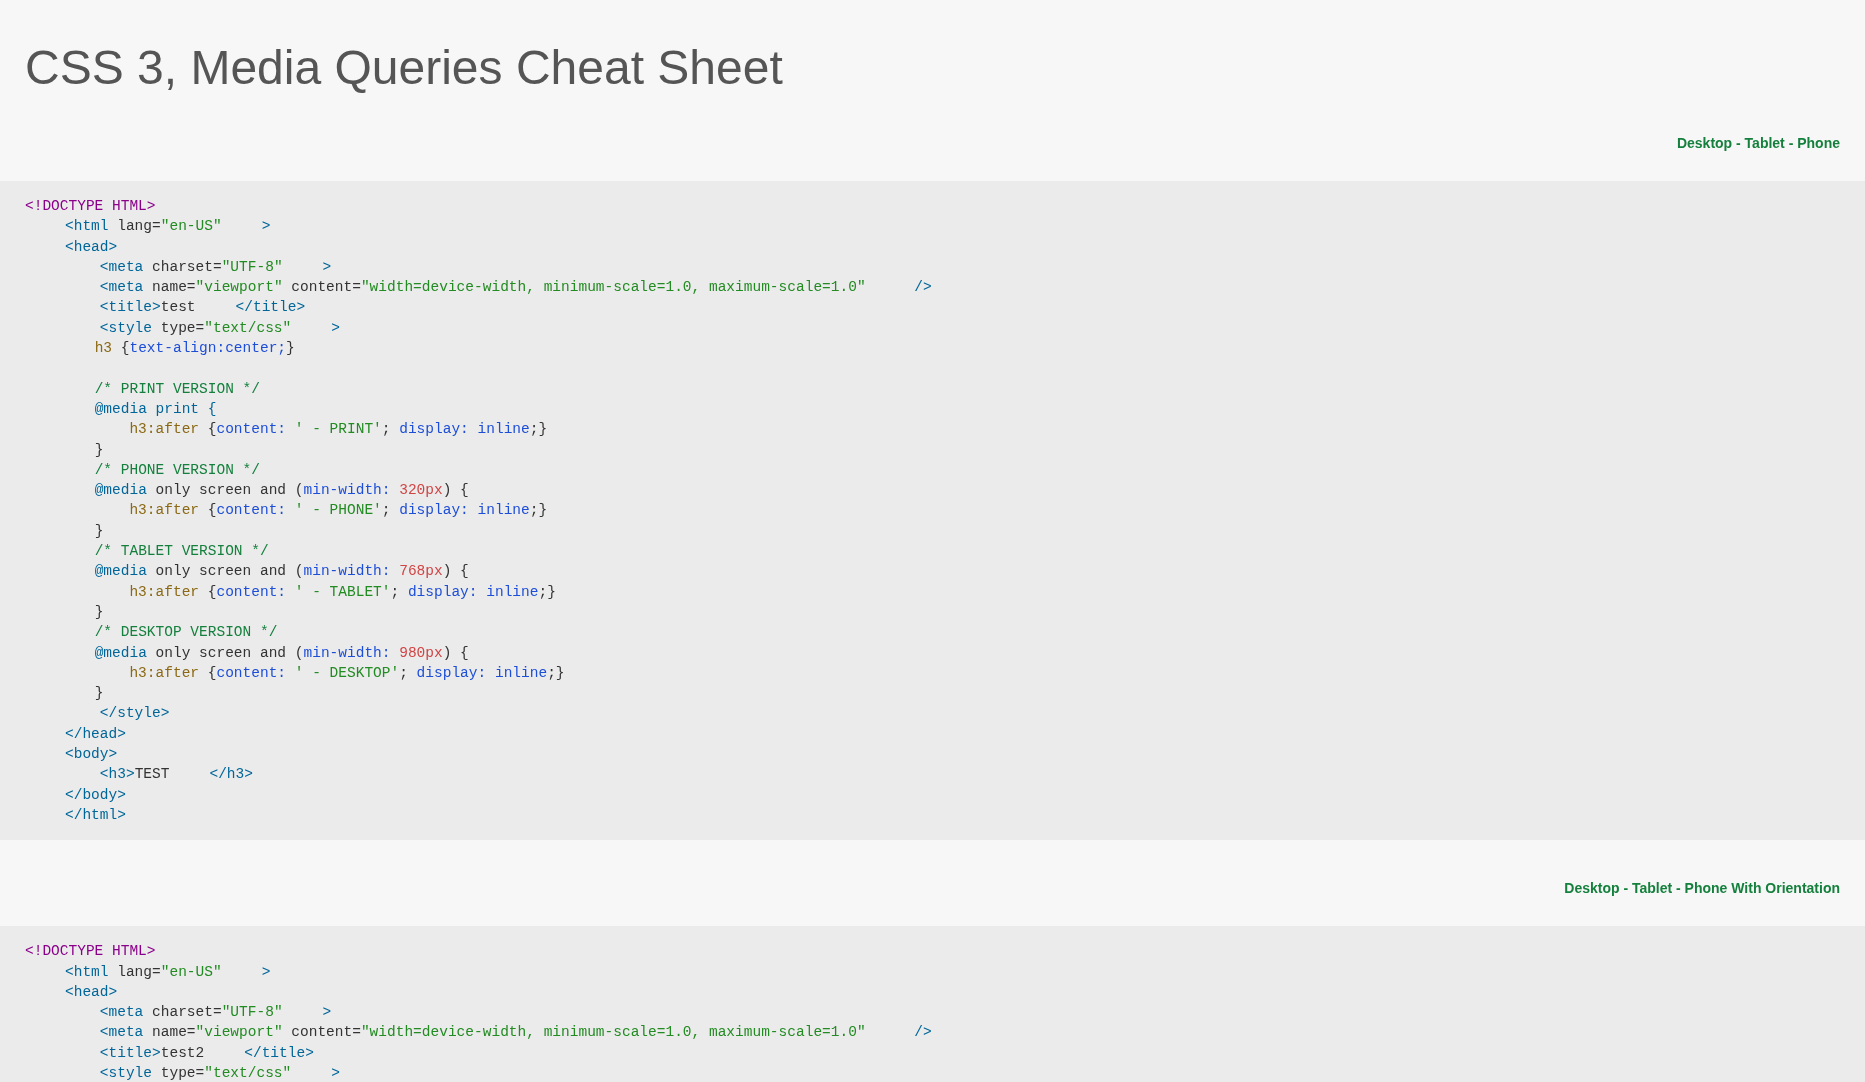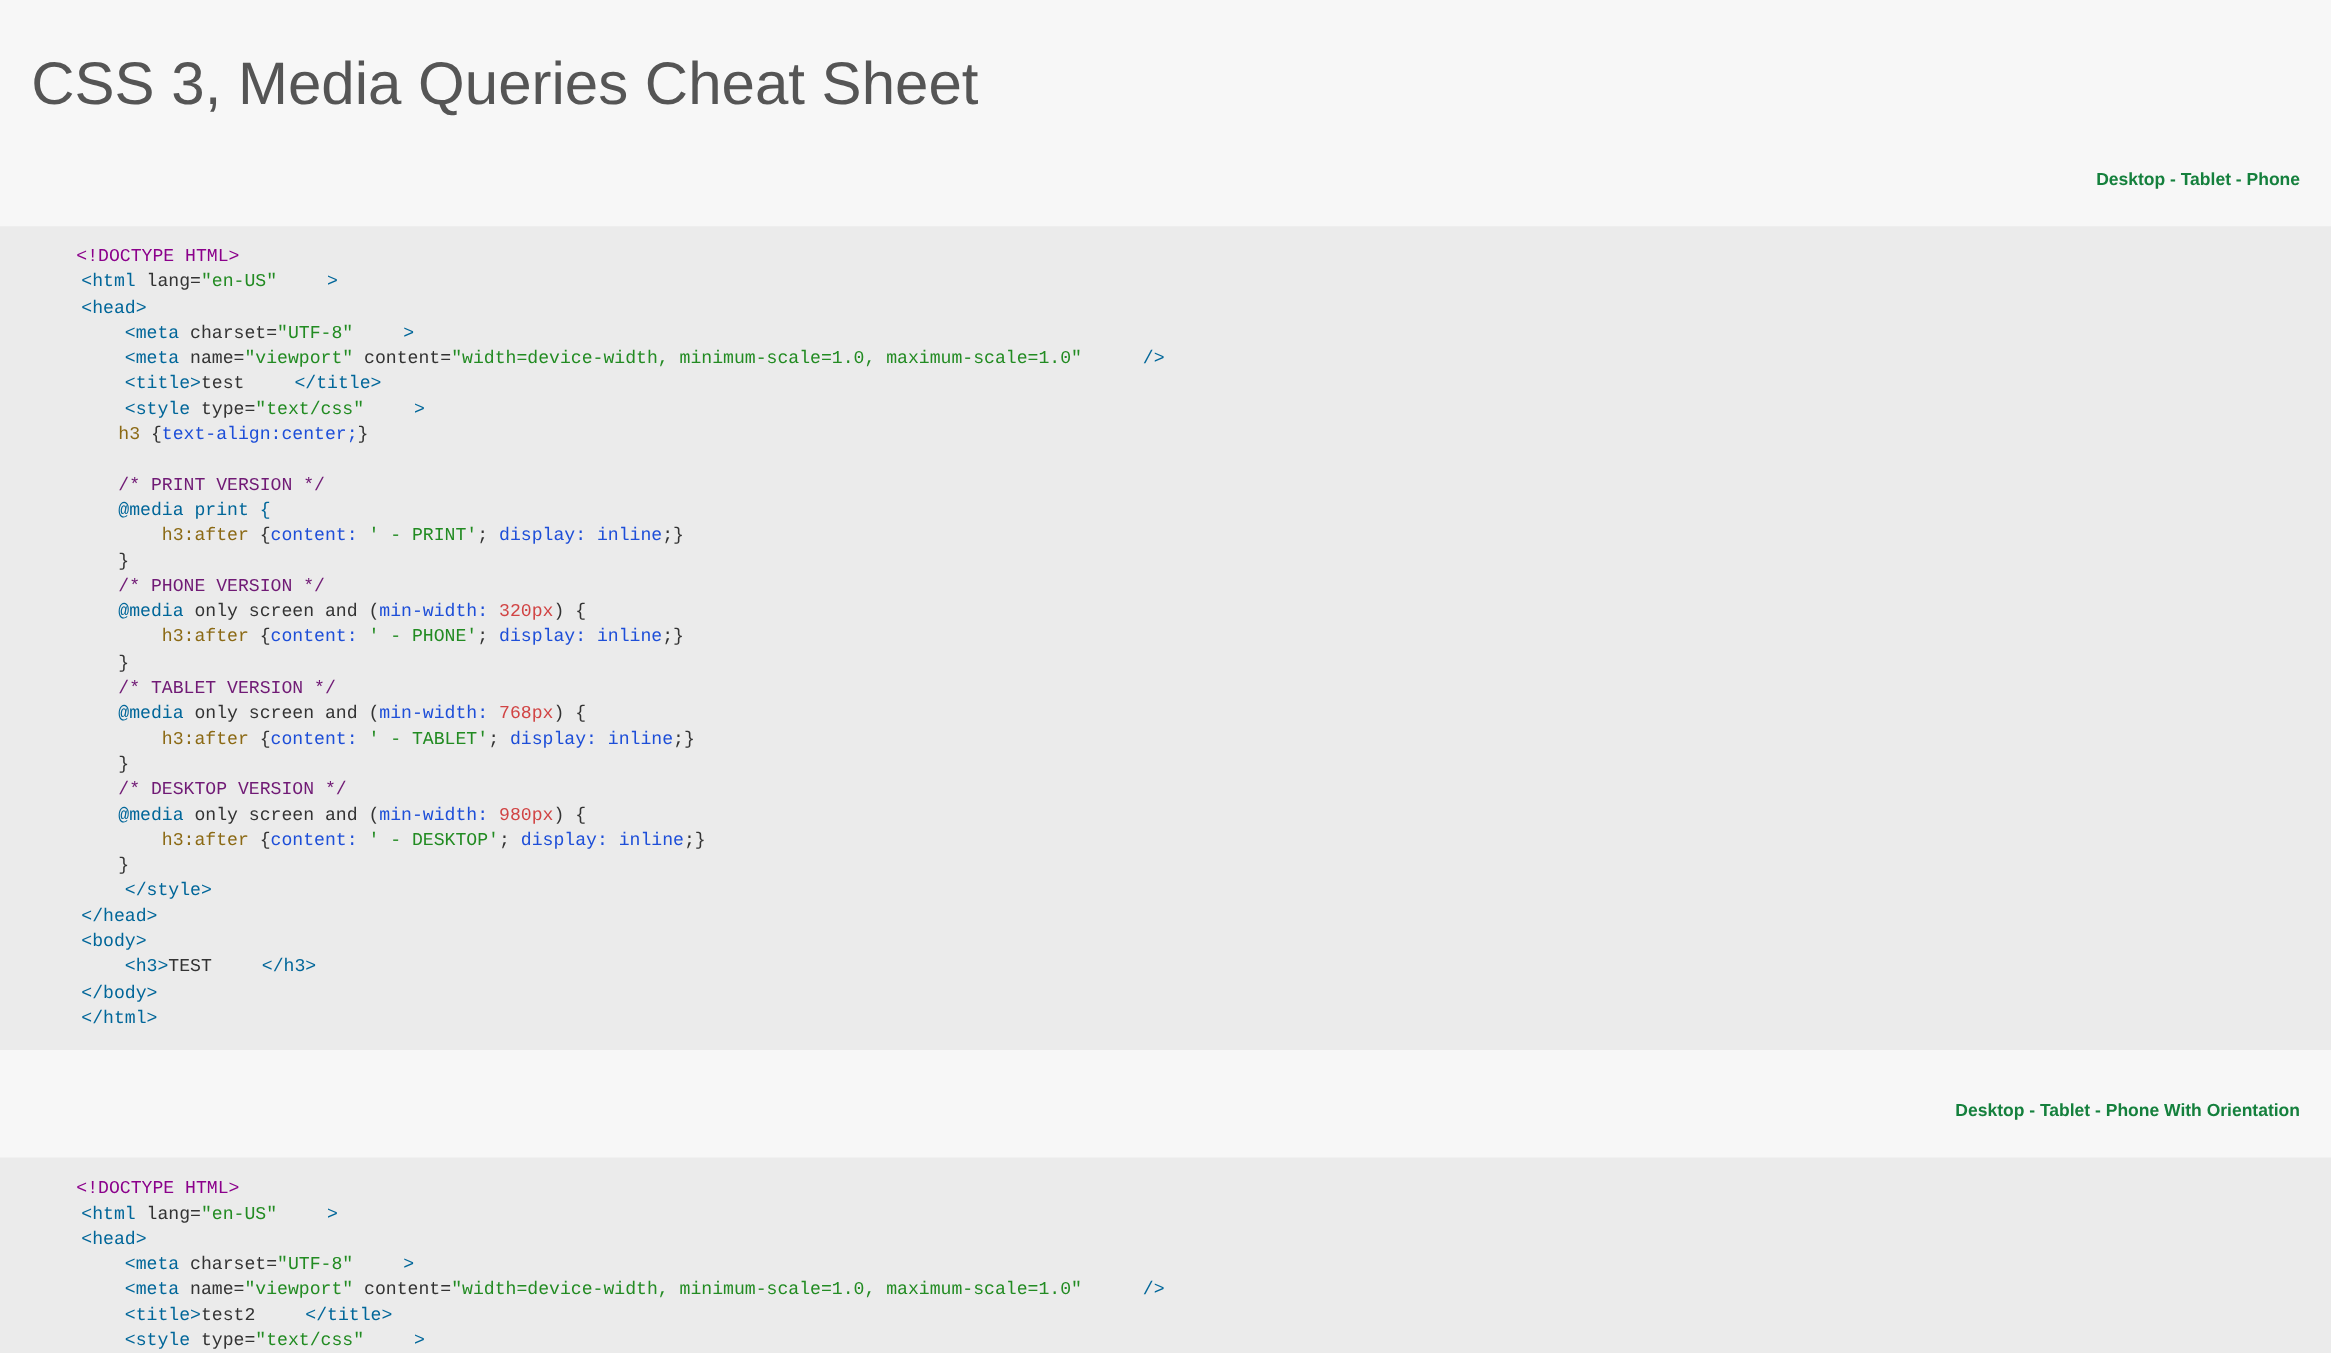--- a/index.html
+++ b/index.html
@@ -27,25 +27,25 @@
     padding: 15px 25px;
     font-family: "Courier New", Courier, monospace;
     font-size: 14.5px;
     line-height: 1.4;
     white-space: pre;
     overflow-x: auto;
     color: #333;
     margin-bottom: 30px;
   }
   
-  .doctype { color: #8b008b; margin-left: 36px; }
+  .doctype { color: #8b008b; }
   .tag { color: #006699; margin-left: 40px; }
   .attr-name { color: #333; text-align: right; }
   .attr-val { color: #228B22; }
-  .comment { color: #701a75; }
+  .comment { color: #15803d; }
   .kw { color: #006699; }
   .num { color: #d14444; }
   .prop { color: #1d4ed8; }
   .sel { color: #8b6914; }
   .str { color: #228B22; }
   .punct { color: #333; }
 </style>
 </head>
 <body>
 

